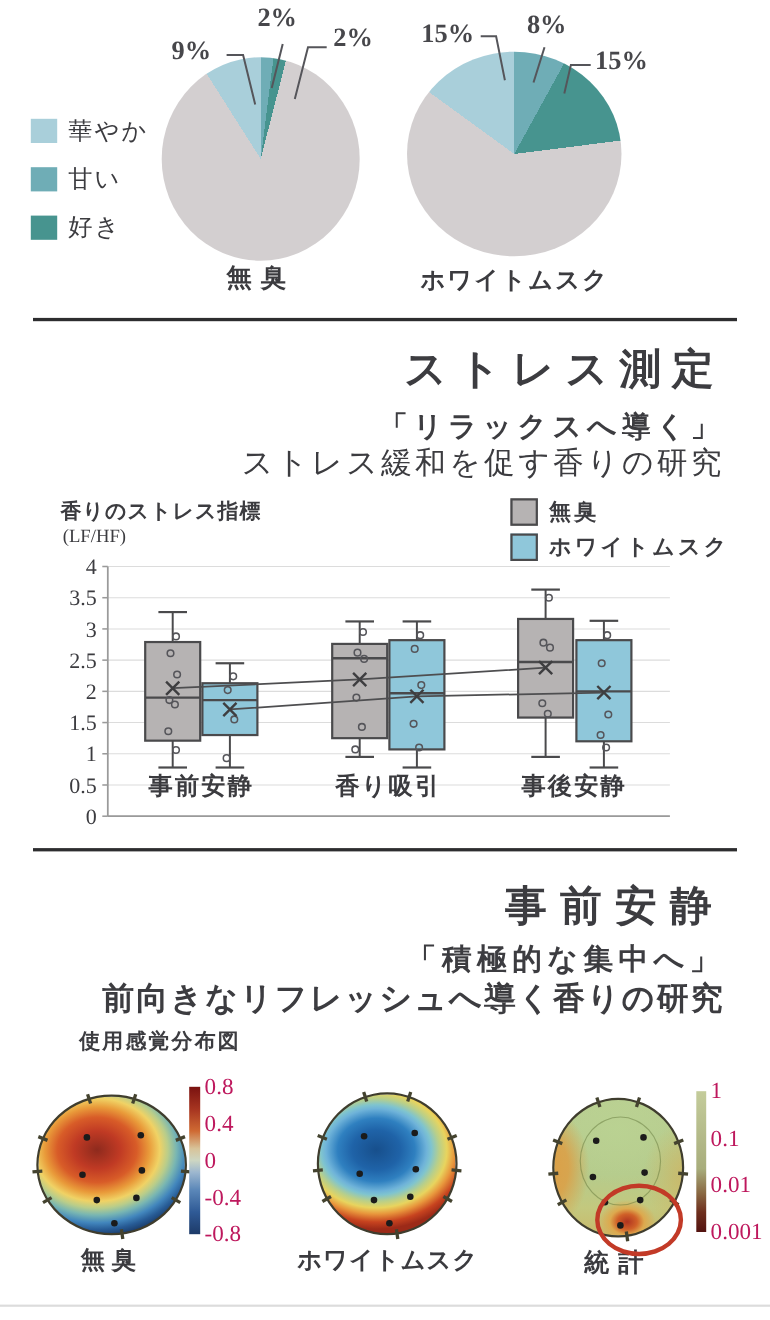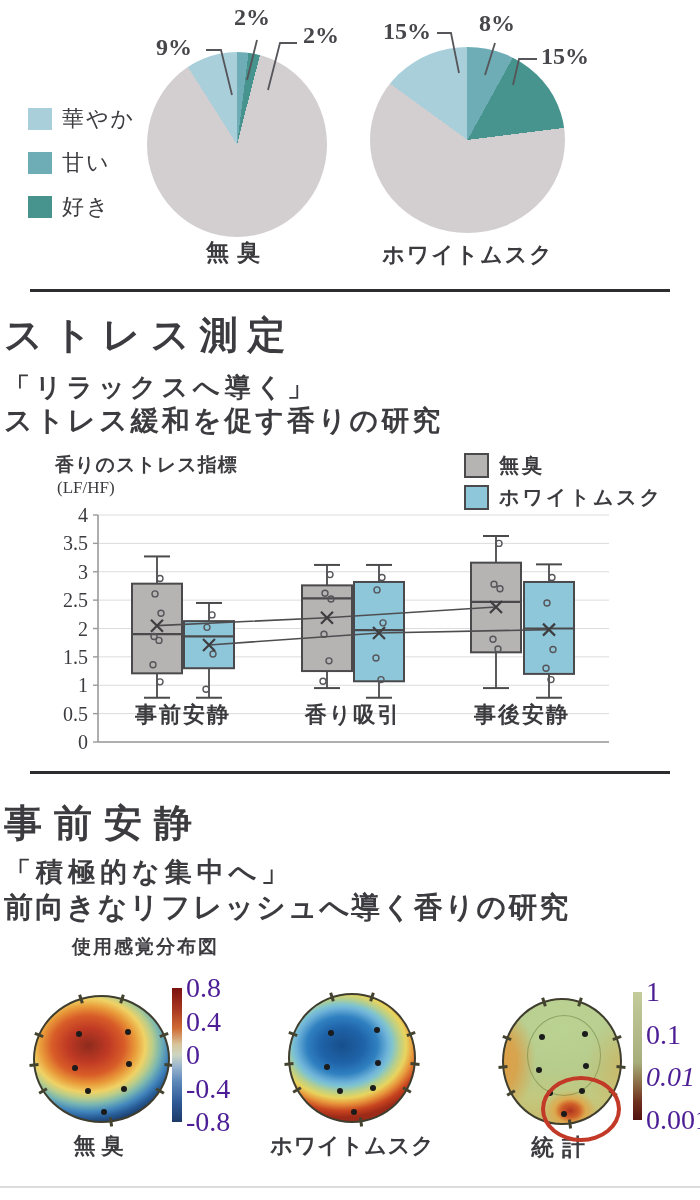--- a/index.html
+++ b/index.html
@@ -19,24 +19,24 @@
   .c10{left:156px;top:34px;} .c11{left:234px;top:4px;}  .c12{left:303px;top:22px;}
   .c20{left:383px;top:18px;} .c21{left:479px;top:10px;} .c22{left:541px;top:43px;}
   .pie-cap{position:absolute;text-align:center;font-weight:700;font-size:23px;color:#3b3b3f;}
   .cap1{left:147px;width:180px;top:237px;letter-spacing:8px;}
   .cap2{left:358px;width:220px;top:240px;letter-spacing:2px;font-size:22px;}
   
   .divider{position:absolute;left:30px;width:640px;height:3px;background:#2d2d2f;}
   .d1{top:289px;} .d2{top:771px;}
   .bottom-line{position:absolute;left:0;top:1186px;width:700px;height:2px;background:#dcdcdc;}
   
-  .ctr{position:absolute;left:4px;width:644px;text-align:left;}
+  .ctr{position:absolute;left:15px;width:644px;text-align:right;}
   .s-title{top:310px;font-size:38px;font-weight:600;letter-spacing:10px;}
   .s-sub1{top:370px;font-size:26px;font-weight:600;letter-spacing:5px;}
-  .s-sub2{top:402px;font-size:28px;font-weight:700;letter-spacing:3px;}
+  .s-sub2{top:402px;font-size:28px;font-weight:400;letter-spacing:3px;}
   .k-title{top:798px;font-size:38px;font-weight:600;letter-spacing:12px;}
   .k-sub1{top:854px;font-size:27px;font-weight:600;letter-spacing:5px;}
   .k-sub2{top:888px;font-size:29px;font-weight:600;letter-spacing:2px;}
   
   .ylab1{left:55px;top:452px;font-size:19px;font-weight:700;letter-spacing:1px;}
   .ylab2{left:57px;top:478px;font-size:17px;}
   .bx-legend{position:absolute;left:464px;top:452px;}
   .bx-item{display:flex;align-items:center;margin-bottom:5px;}
   .bx-swatch{width:21px;height:21px;border:2px solid #4a4a4c;margin-right:10px;flex:0 0 auto;}
   .bx-label{font-size:20px;font-weight:700;letter-spacing:3px;}
@@ -63,21 +63,21 @@
   .red-ellipse{position:absolute;left:541px;top:1076px;width:72px;height:58px;
     border:4px solid #c23a27;border-radius:50%;z-index:5;}
   .cbar{position:absolute;}
   .cbar1{left:172px;top:988px;width:10px;height:134px;
     background:linear-gradient(180deg,#7a1210 0%,#a63420 15%,#cf6a33 30%,#d8c49a 42%,#cdd6c2 50%,#9db7cf 58%,#5b87b8 70%,#2f5a96 85%,#1d3a68 100%);}
   .cbar2{left:633px;top:992px;width:9px;height:128px;
     background:linear-gradient(180deg,#c4cc9b 0%,#a8ad7c 55%,#8a6a44 72%,#6e2f1e 86%,#531310 100%);}
   .cb-ticks{position:absolute;width:60px;}
   .cb1t{left:186px;top:988px;height:134px;}
   .cb2t{left:646px;top:992px;height:128px;}
-  .cb-ticks span{position:absolute;left:0;transform:translateY(-50%);font-size:28px;color:#4c1d95;}
+  .cb-ticks span{position:absolute;left:0;transform:translateY(-50%);font-size:21px;color:#be185d;}
   .topo-cap{position:absolute;text-align:center;font-weight:700;font-size:22px;color:#3b3b3f;}
   .tc1{left:33px;width:137px;top:1131px;letter-spacing:6px;}
   .tc2{left:255px;width:195px;top:1131px;letter-spacing:1px;}
   .tc3{left:500px;width:124px;top:1132px;letter-spacing:8px;font-size:23px;}
 </style>
 </head>
 <body>
 
 <div class="page">
 
@@ -313,21 +313,21 @@
       <span style="top: 0%;">0.8</span>
       <span style="top: 25%;">0.4</span>
       <span style="top: 50%;">0</span>
       <span style="top: 75%;">-0.4</span>
       <span style="top: 100%;">-0.8</span>
     </div>
   <div class="cbar cbar2"></div>
   <div class="cb-ticks cb2t" id="cb2t">
       <span style="top: 0%;">1</span>
       <span style="top: 33.3333%;">0.1</span>
-      <span style="top: 66.6667%; font-style: italic;">0.01</span>
+      <span style="top: 66.6667%;">0.01</span>
       <span style="top: 100%;">0.001</span>
     </div>
 
   <div class="topo-cap tc1">無臭</div>
   <div class="topo-cap tc2">ホワイトムスク</div>
   <div class="topo-cap tc3">統計</div>
 
   <div class="bottom-line"></div>
 </div>
 

